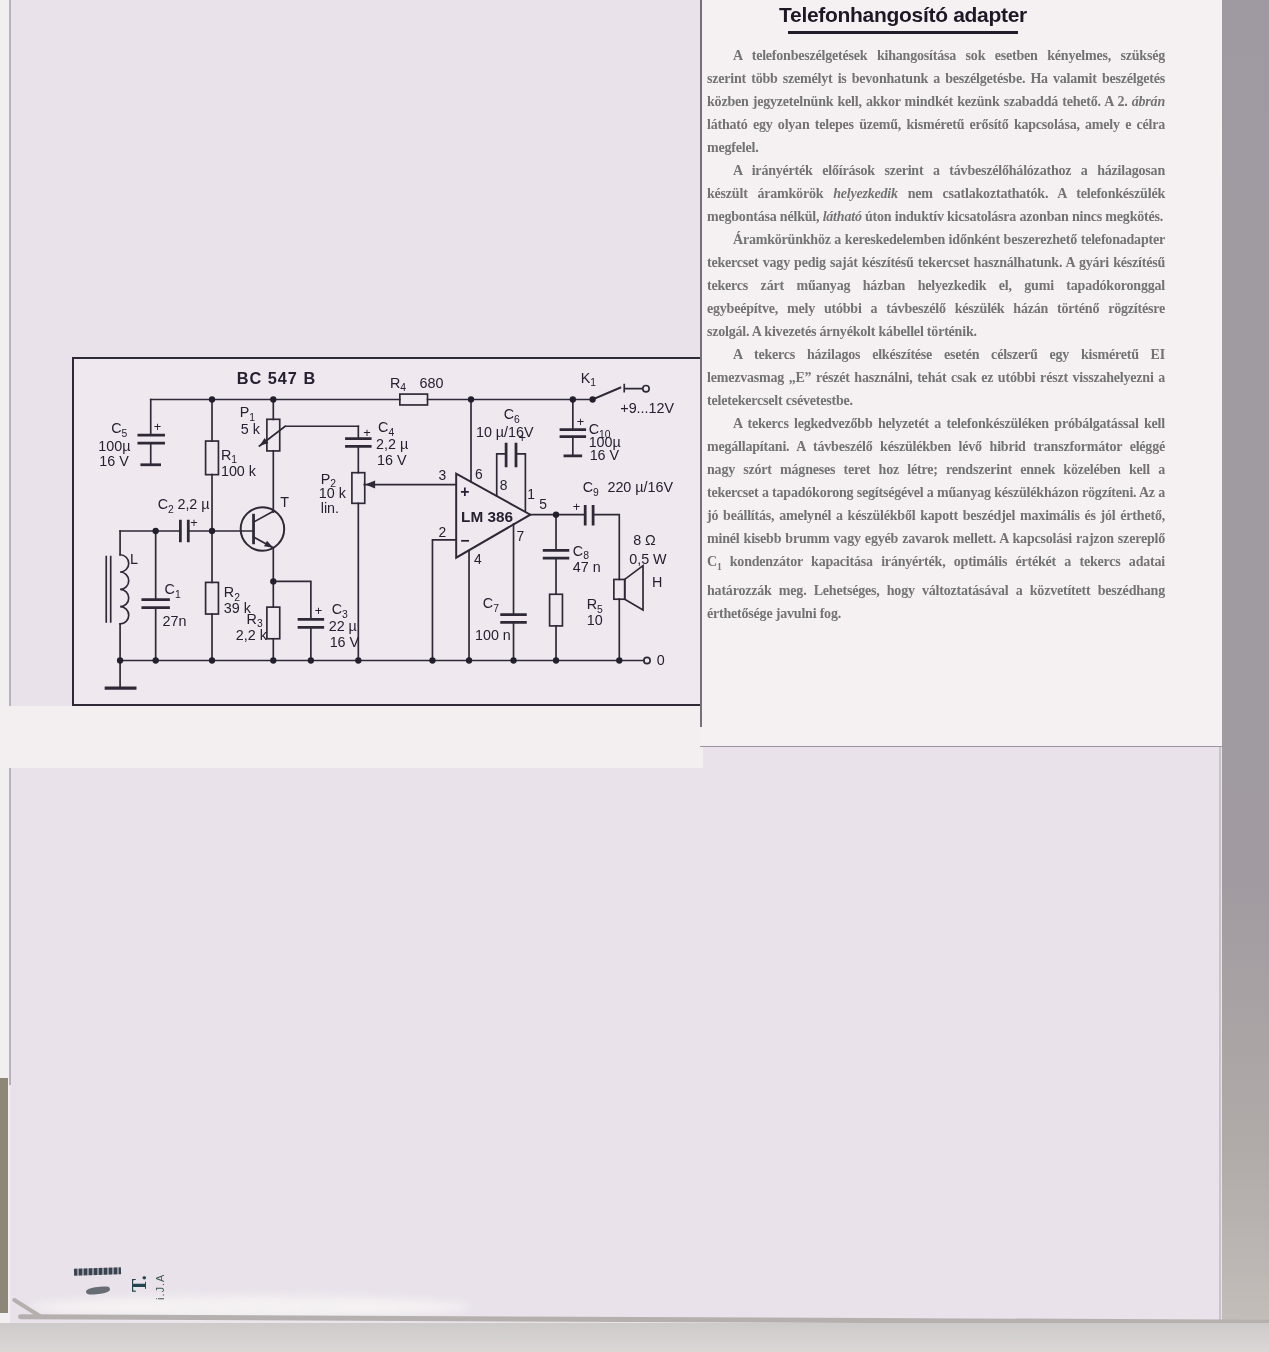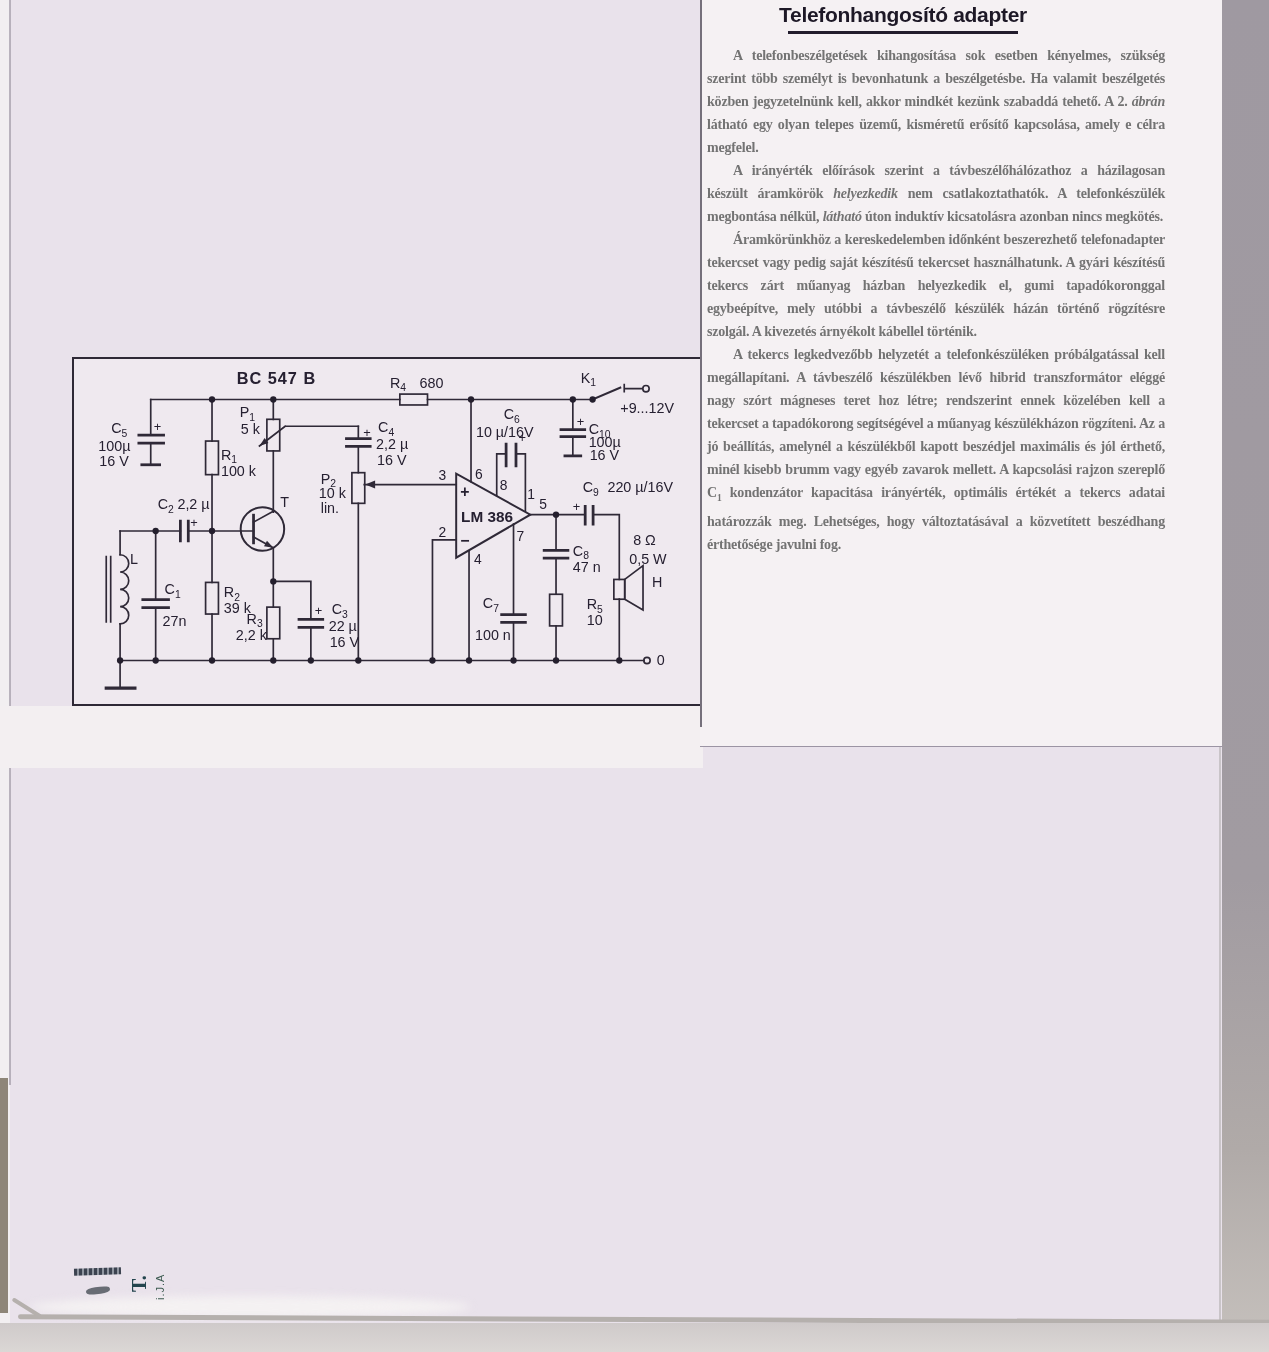--- a/index.html
+++ b/index.html
@@ -274,15 +274,16 @@
 </svg>
 </div>
 
 <div class="abs article-col">
   <div class="article-title">Telefonhangosító adapter</div>
   <div class="title-underline"></div>
   <div class="article-body">
       <p><span>A telefonbeszélgetések kihangosítása sok esetben kényelmes, szükség szerint több személyt is bevonhatunk a beszélgetésbe. Ha valamit beszélgetés közben jegyzetelnünk kell, akkor mindkét kezünk szabaddá tehető. A 2. </span><i>ábrán</i><span> látható egy olyan telepes üzemű, kisméretű erősítő kapcsolása, amely e célra megfelel.</span></p>
       <p><span>A irányérték előírások szerint a távbeszélőhálózathoz a házilagosan készült áramkörök </span><i>helyezkedik</i><span> nem csatlakoztathatók. A telefonkészülék megbontása nélkül, </span><i>látható</i><span> úton induktív kicsatolásra azonban nincs megkötés.</span></p>
       <p><span>Áramkörünkhöz a kereskedelemben időnként beszerezhető telefonadapter tekercset vagy pedig saját készítésű tekercset használhatunk. A gyári készítésű tekercs zárt műanyag házban helyezkedik el, gumi tapadókoronggal egybeépítve, mely utóbbi a távbeszélő készülék házán történő rögzítésre szolgál. A kivezetés árnyékolt kábellel történik.</span></p>
+      <p><span>A tekercs házilagos elkészítése esetén célszerű egy kisméretű EI lemezvasmag „E” részét használni, tehát csak ez utóbbi részt visszahelyezni a teletekercselt csévetestbe.</span></p>
       <p><span>A tekercs legkedvezőbb helyzetét a telefonkészüléken próbálgatással kell megállapítani. A távbeszélő készülékben lévő hibrid transzformátor eléggé nagy szórt mágneses teret hoz létre; rendszerint ennek közelében kell a tekercset a tapadókorong segítségével a műanyag készülékházon rögzíteni. Az a jó beállítás, amelynél a készülékből kapott beszédjel maximális és jól érthető, minél kisebb brumm vagy egyéb zavarok mellett. A kapcsolási rajzon szereplő C</span><sub>1</sub><span> kondenzátor kapacitása irányérték, optimális értékét a tekercs adatai határozzák meg. Lehetséges, hogy változtatásával a közvetített beszédhang érthetősége javulni fog.</span></p>
     </div>
 </div>
 
 </body></html>

